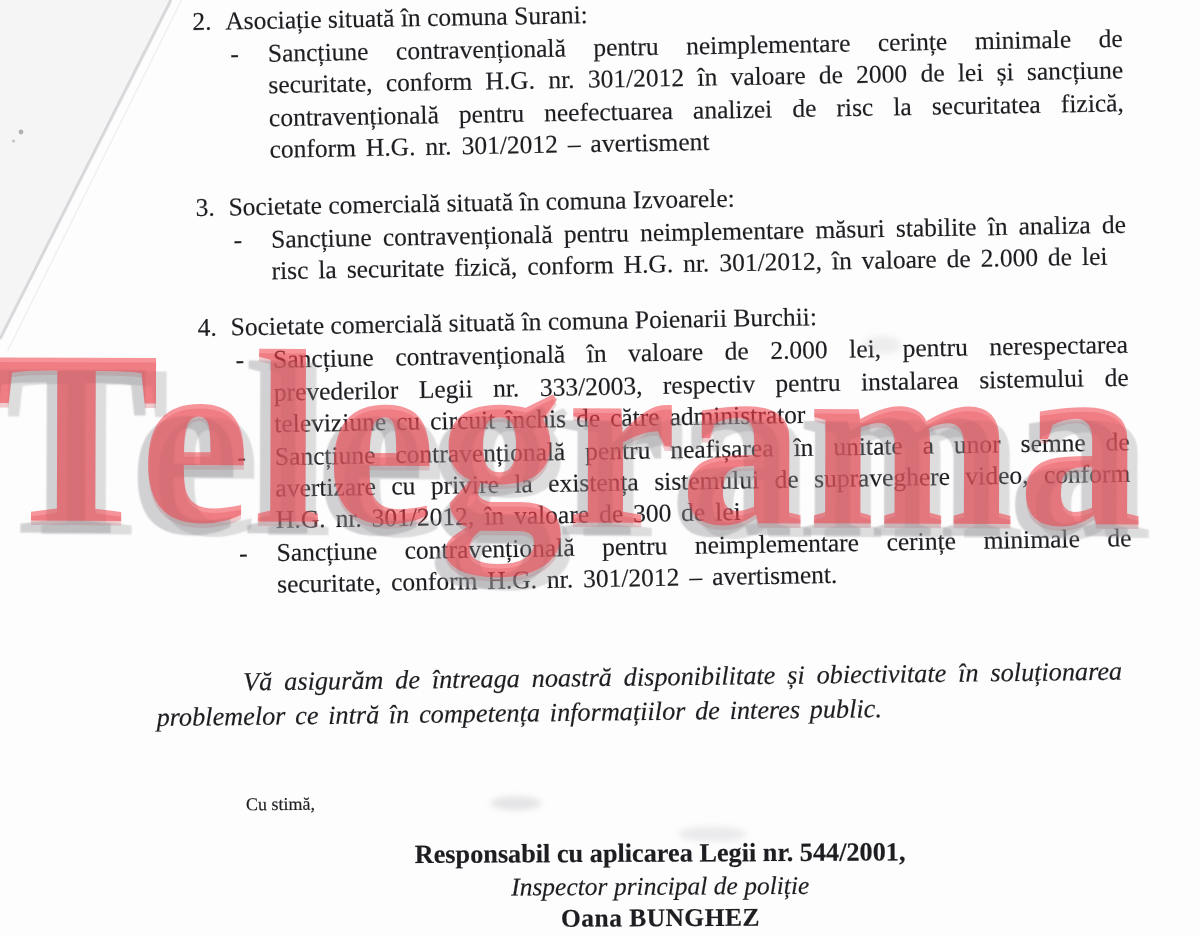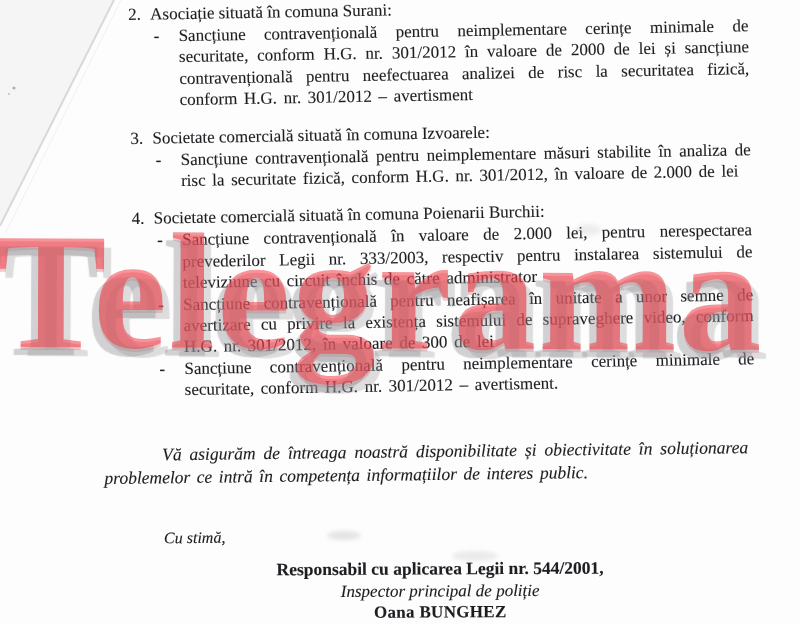--- a/index.html
+++ b/index.html
@@ -62,22 +62,21 @@
     text-indent: 58px;
     word-spacing: 0.12em;
     transform: rotate(-0.7deg);
     transform-origin: left top;
   }
 
   .salutation {
     position: absolute;
     left: 164px;
     top: 529px;
-    font-size: 16px;
-    font-style: italic;
+    font-size: 12px;
     transform: rotate(-0.5deg);
   }
 
   
   .signature {
     position: absolute;
     left: 140px;
     top: 560px;
     width: 600px;
     text-align: center;

